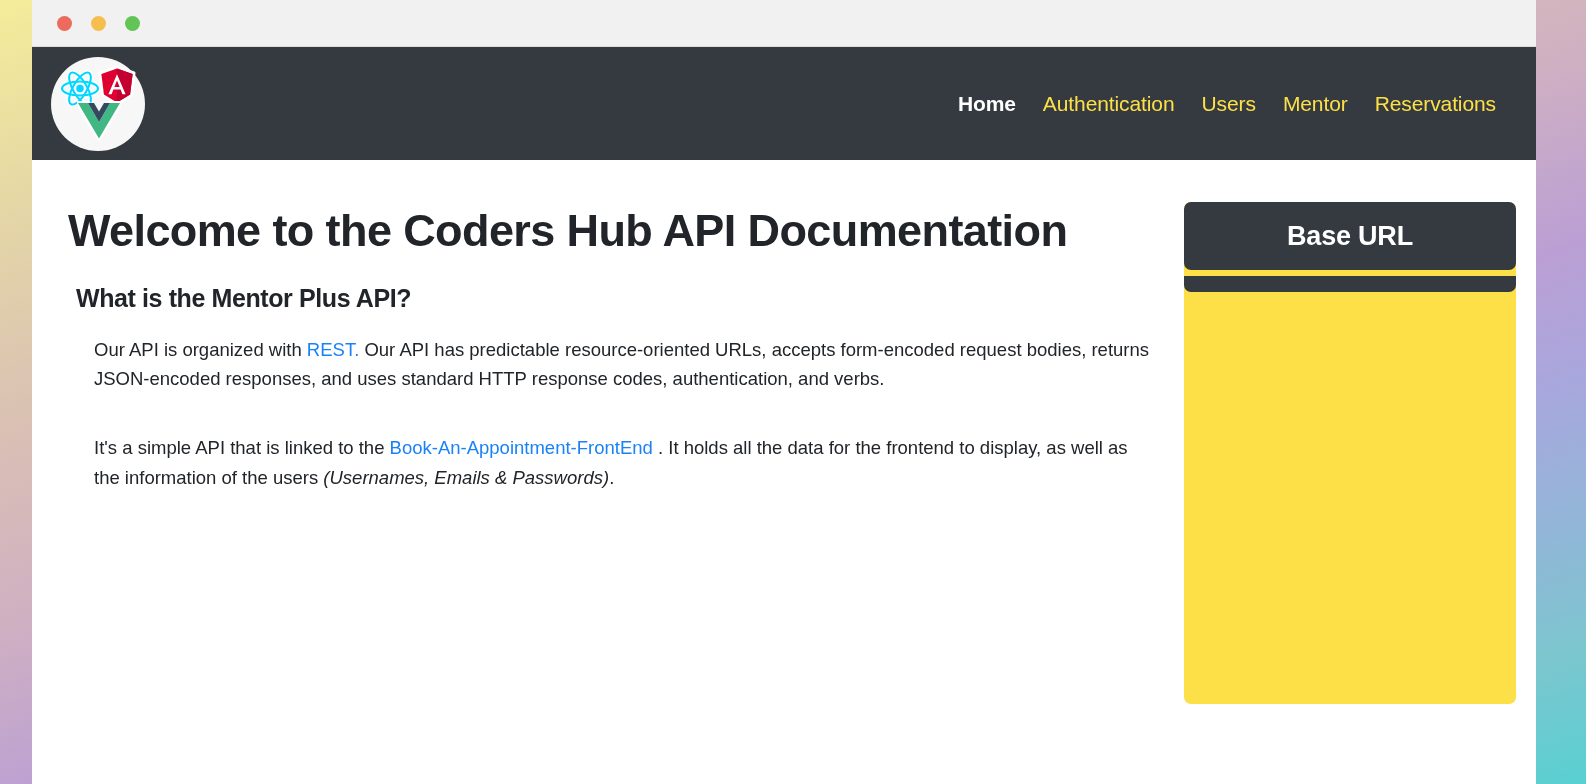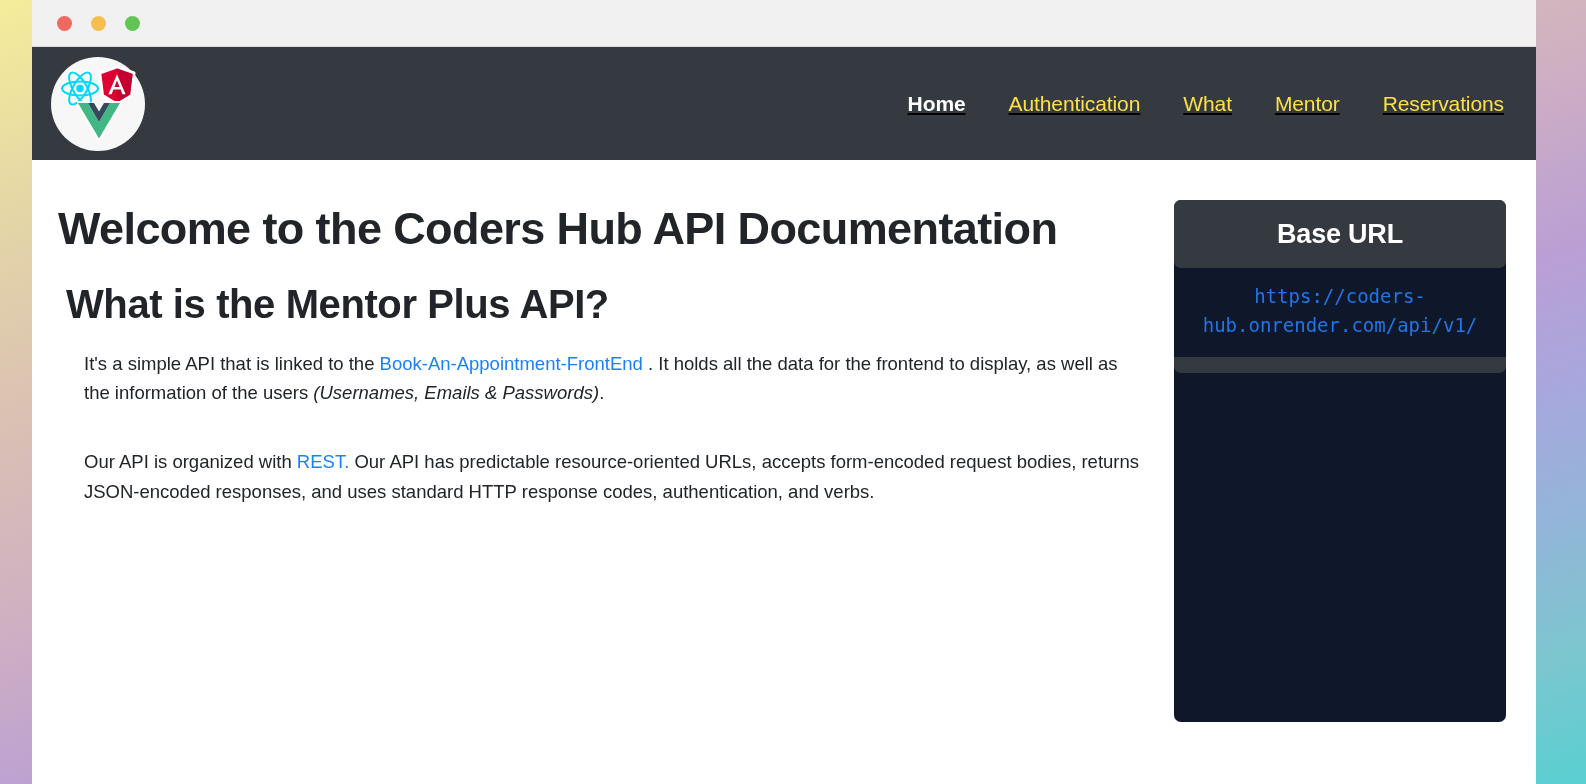--- a/index.html
+++ b/index.html
@@ -76,63 +76,61 @@
     overflow: visible;
   }
   .brand-logo svg { position: absolute; }
   .logo-react  { left: 9px;  top: 13px; }
   .logo-angular{ left: 47px; top: 9px;  }
   .logo-vue    { left: 26px; top: 44px; }
 
   .nav-links {
     display: flex;
     align-items: center;
-    gap: 43px;
-    margin-right: 8px;
-    text-decoration: underline;
+    gap: 27px;
+    margin-right: 16px;
   }
   .nav-link {
     color: #fde047;
     font-size: 21px;
     text-decoration: none;
     white-space: nowrap;
     cursor: pointer;
     letter-spacing: -0.1px;
   }
   .nav-link.active {
     color: #ffffff;
     font-weight: bold;
   }
 
   
   .page {
     display: flex;
-    padding: 2px;
+    padding: 12px;
     background: #ffffff;
     height: 556px;
-    margin-top: 8px;
   }
 
   .main-col {
     width: 1140px;
     flex: none;
     padding: 34px 0 0 24px;
   }
 
   h1.page-title {
     font-size: 45px;
     font-weight: bold;
     color: #212529;
     letter-spacing: -0.6px;
     line-height: 1.1;
     margin-bottom: 28px;
   }
 
   h2.section-title {
-    font-size: 40px;
+    font-size: 25px;
     font-weight: bold;
     color: #212529;
     letter-spacing: -0.4px;
     margin-left: 8px;
     margin-bottom: 22px;
   }
 
   p.body-text {
     font-size: 18.5px;
     line-height: 1.62;
@@ -152,21 +150,21 @@
   
   .side-col {
     flex: 1;
     padding: 30px 34px 0 0;
     display: flex;
     justify-content: flex-end;
   }
 
   .base-url-card {
     width: 332px;
-    background: #0f172a;
+    background: #fde047;
     border-radius: 7px;
   }
   .card-header {
     background: #343a40;
     border-radius: 7px;
     height: 68px;
     display: flex;
     align-items: center;
     justify-content: center;
     color: #ffffff;
@@ -239,44 +237,41 @@
       <svg class="logo-vue" width="44" height="39" viewBox="0 0 44 39">
         <path d="M1 2 L11 2 L22 21 L33 2 L43 2 L22 37.5 Z" fill="none" stroke="#ffffff" stroke-width="4.5" stroke-linejoin="round"></path>
         <path d="M1 2 L11 2 L22 21 L33 2 L43 2 L22 37.5 Z" fill="#41b883"></path>
         <path d="M11 2 L17 2 L22 10.6 L27 2 L33 2 L22 21 Z" fill="#35495e"></path>
       </svg>
     </div>
 
     <div class="nav-links">
       <a class="nav-link active" href="#">Home</a>
       <a class="nav-link" href="#">Authentication</a>
-      <a class="nav-link" href="#">What</a>
+      <a class="nav-link" href="#">Users</a>
       <a class="nav-link" href="#">Mentor</a>
       <a class="nav-link" href="#">Reservations</a>
     </div>
   </nav>
 
   <div class="page">
 
     <div class="main-col">
 
       <h1 class="page-title">Welcome to the Coders Hub API Documentation</h1>
 
       <h2 class="section-title">What is the Mentor Plus API?</h2>
 
+      <p class="body-text"><span>Our API is organized with </span><a class="inline-link" href="#">REST.</a><span> Our API has predictable resource-oriented URLs, accepts form-encoded request bodies, returns JSON-encoded responses, and uses standard HTTP response codes, authentication, and verbs.</span></p>
+
       <p class="body-text"><span>It's a simple API that is linked to the </span><a class="inline-link" href="#">Book-An-Appointment-FrontEnd</a><span> . It holds all the data for the frontend to display, as well as the information of the users </span><em class="note">(Usernames, Emails &amp; Passwords)</em><span>.</span></p>
-
-      <p class="body-text"><span>Our API is organized with </span><a class="inline-link" href="#">REST.</a><span> Our API has predictable resource-oriented URLs, accepts form-encoded request bodies, returns JSON-encoded responses, and uses standard HTTP response codes, authentication, and verbs.</span></p>
 
     </div>
 
     <div class="side-col">
       <div class="base-url-card">
         <div class="card-header">Base URL</div>
-        <div class="card-body">
-          <a class="card-url" href="#">https://coders-hub.onrender.com/api/v1/</a>
-        </div>
         <div class="card-footer"></div>
       </div>
     </div>
 
   </div>
 </div>
 
 </body></html>

